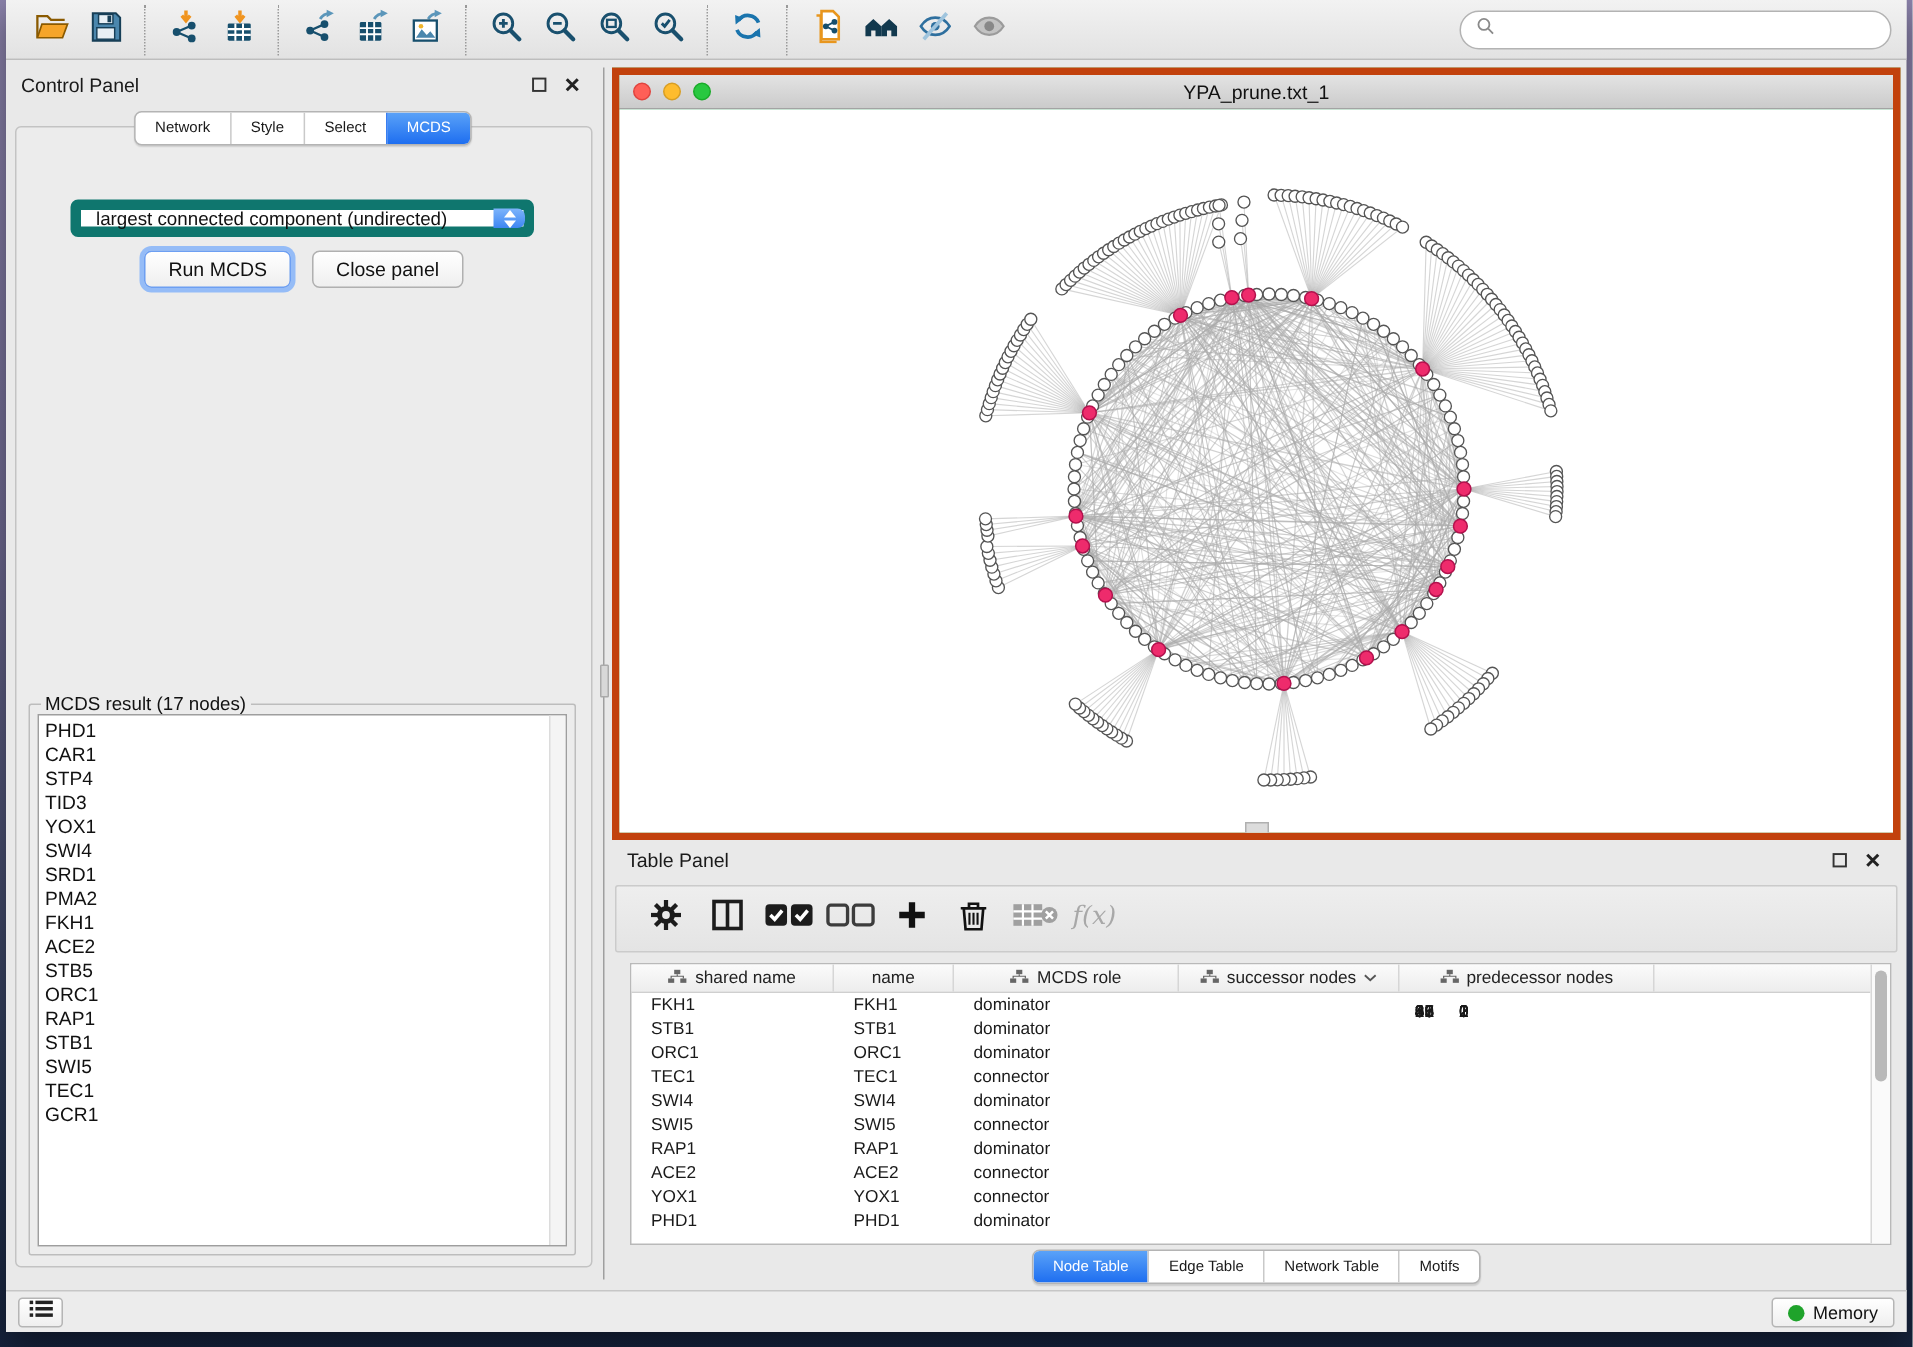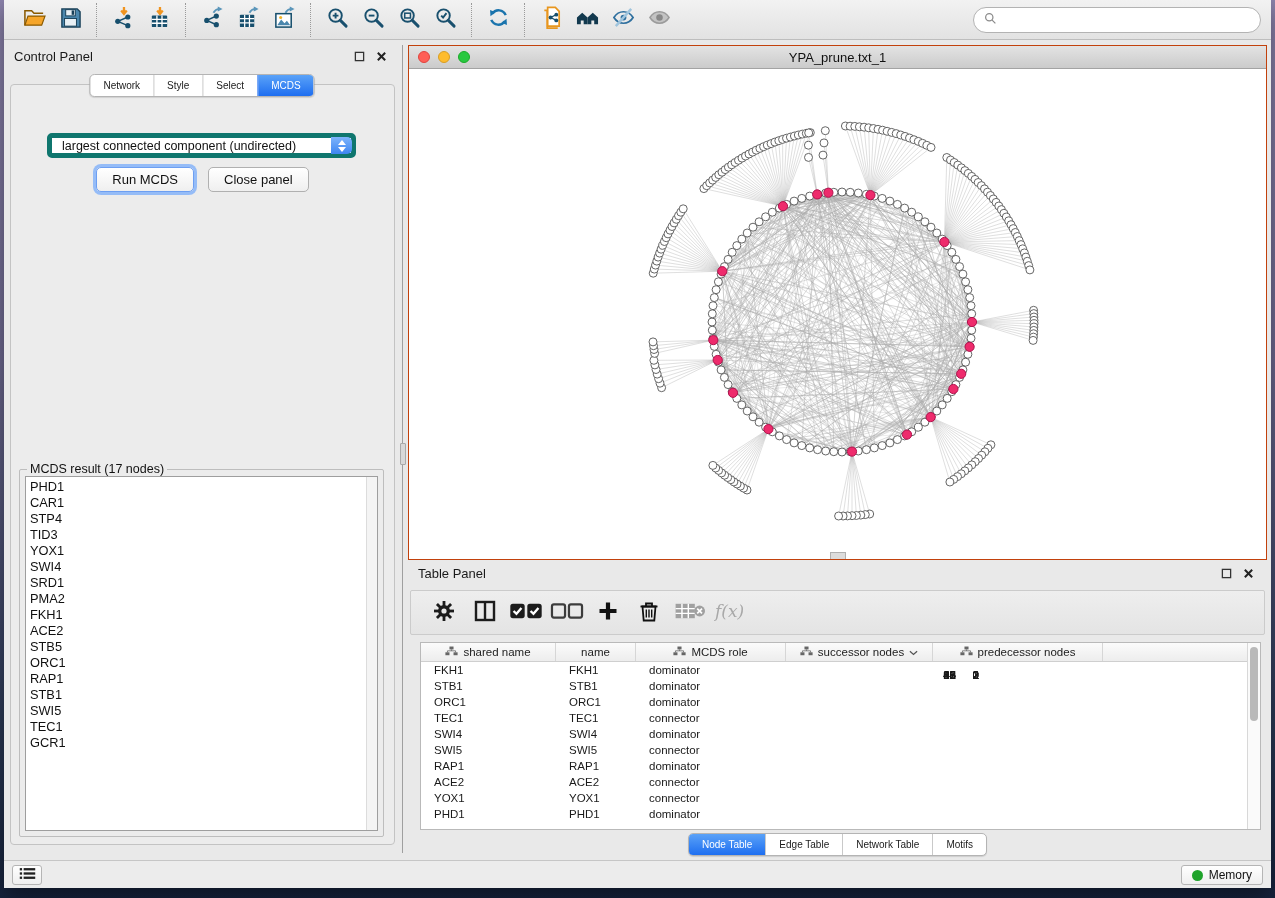--- a/index.html
+++ b/index.html
@@ -42,21 +42,21 @@
     overflow:hidden; background:#fff; box-shadow:0 1px 1px rgba(0,0,0,.12); }
   .seg .s { padding:2px 13px; font-size:10px; color:#1a1a1a; border-left:1px solid #c9c9c9;
     white-space:nowrap; line-height:17px; }
   .seg .s:first-child { border-left:none; }
   .seg .s.active { background:linear-gradient(#5aa2f8,#1e6ef0); color:#fff; border-left-color:#1e6ef0; }
   .cp-tabs { position:absolute; left:50%; transform:translateX(-50%); top:29px; z-index:3; }
 
   .opt-label { position:absolute; left:0; right:0; top:28px; text-align:center;
     font-size:13px; color:#111; }
   .dropdown { position:absolute; left:36px; right:38px; top:48px; height:25px;
-    background:#fff; border:5px solid #0f766e; border-radius:5px;
+    background:#fff; border:7px solid #0f766e; border-radius:5px;
     display:flex; align-items:center; padding-left:10px; font-size:12.5px; color:#111; }
   .dropdown .stepper { position:absolute; right:-1px; top:-1px; bottom:-1px; width:21px;
     background:linear-gradient(#7db4fb,#3d86f2); border-radius:0 5px 5px 0;
     display:flex; flex-direction:column; align-items:center; justify-content:center; gap:2px; }
   .tri-up { width:0; height:0; border-left:4px solid transparent; border-right:4px solid transparent; border-bottom:5px solid #fff; }
   .tri-dn { width:0; height:0; border-left:4px solid transparent; border-right:4px solid transparent; border-top:5px solid #fff; }
 
   .btn-row { position:absolute; left:0; right:0; top:82px; display:flex; justify-content:center; gap:14px; }
   .btn { background:linear-gradient(#ffffff,#efefef); border:1px solid #b0b0b0;
     border-radius:5px; font-size:13px; color:#111; padding:3px 15px; height:25px;
@@ -76,21 +76,21 @@
   
   .vsplit { position:absolute; left:396px; width:6px; top:5px; bottom:7px; }
   .vsplit .bar { position:absolute; left:2px; top:0; bottom:0; width:1px; background:#9f9f9f; }
   .vsplit .handle { position:absolute; left:0; top:398px; width:6px; height:22px;
     background:#d8d8d8; border:1px solid #aaa; border-radius:1px; }
 
   
   .right { position:absolute; left:402px; right:0; top:5px; bottom:0; }
 
   .net-window { position:absolute; left:2px; right:4px; top:0; height:515px;
-    border:1px solid #c2410c; background:#86efac; }
+    border:5px solid #c2410c; background:#86efac; }
   .net-titlebar { position:absolute; left:0; right:0; top:0; height:23px;
     background:linear-gradient(#e3e3e3,#cbcbcb); border-bottom:1px solid #a3a3a3;
     display:flex; align-items:center; }
   .lights { display:flex; gap:8px; margin-left:9px; }
   .light { width:12px; height:12px; border-radius:50%; }
   .light.red { background:#ff5f57; border:1px solid #e0443e; }
   .light.yellow { background:#febc2e; border:1px solid #d89e24; }
   .light.green { background:#28c840; border:1px solid #1aab29; }
   .net-title { position:absolute; left:0; right:0; text-align:center; font-size:13px; color:#111; }
   .net-canvas { position:absolute; left:0; right:0; top:23px; bottom:0; background:#fff; }

